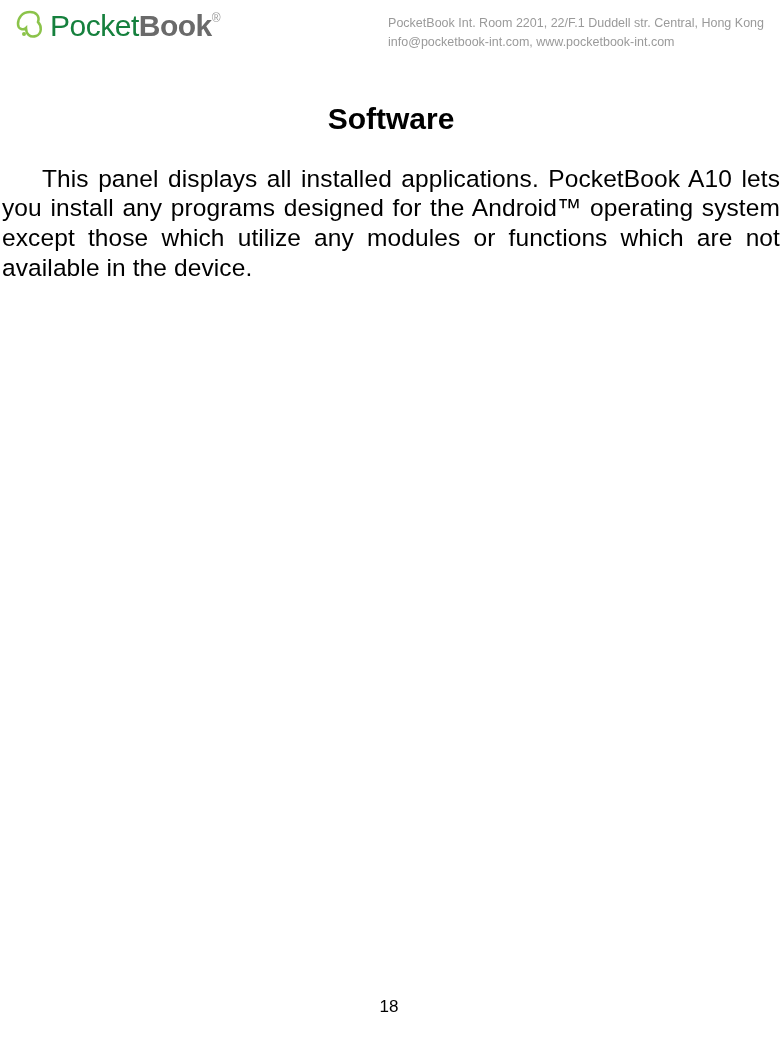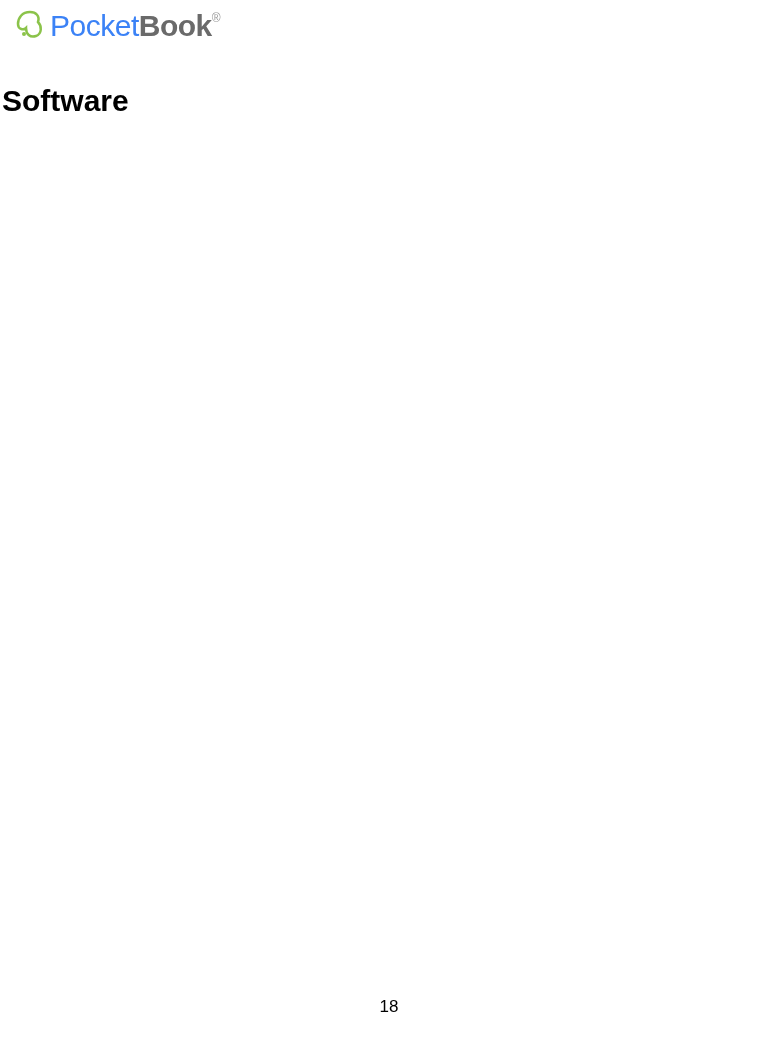--- a/index.html
+++ b/index.html
@@ -30,21 +30,21 @@
       width: 36px;
       height: 36px;
       position: relative;
     }
     .logo-text {
       font-size: 30px;
       font-weight: 400;
       letter-spacing: -0.5px;
     }
     .logo-pocket {
-      color: #3b82f6;
+      color: #15803d;
     }
     .logo-book {
       color: #6a6a6a;
       font-weight: 700;
     }
     .logo-reg {
       color: #999;
       font-size: 12px;
       vertical-align: top;
       position: relative;
@@ -55,23 +55,24 @@
       color: #9a9a9a;
       font-size: 12.5px;
       line-height: 1.5;
       padding-top: 6px;
       padding-right: 6px;
     }
     .content {
       padding: 0 2px;
     }
     h1.title {
+      text-align: center;
       font-size: 30px;
       font-weight: bold;
-      margin-top: 40px;
+      margin-top: 50px;
       margin-bottom: 28px;
       color: #000;
     }
     p.body {
       font-size: 24.5px;
       line-height: 1.22;
       text-align: justify;
       text-indent: 40px;
       margin-bottom: 8px;
       color: #000;
@@ -95,19 +96,24 @@
     <div class="logo-icon">
       <svg viewBox="0 0 36 36" width="36" height="36">
         <path d="M 18 4 C 10 4 6 10 6 16 C 6 22 12 22 14 20 C 14 26 18 30 24 28 C 30 26 30 18 26 14 C 28 8 24 4 18 4 Z" fill="none" stroke="#8bc34a" stroke-width="2.5" stroke-linecap="round"></path>
         <circle cx="12" cy="26" r="2" fill="#8bc34a"></circle>
       </svg>
     </div>
     <div class="logo-text">
       <span class="logo-pocket">Pocket</span><span class="logo-book">Book</span><span class="logo-reg">®</span>
     </div>
   </div>
+  <div class="address">
+    <div>PocketBook Int. Room 2201, 22/F.1 Duddell str. Central, Hong Kong</div>
+    <div>info@pocketbook-int.com, www.pocketbook-int.com</div>
+  </div>
 </div>
 
 <div class="content">
   <h1 class="title">Software</h1>
+  <p class="body">This panel displays all installed applications. PocketBook A10 lets you install any programs designed for the Android™ operating system except those which utilize any modules or functions which are not available in the device.</p>
 </div>
 
 <div class="page-number">18</div>
 
 </body></html>

